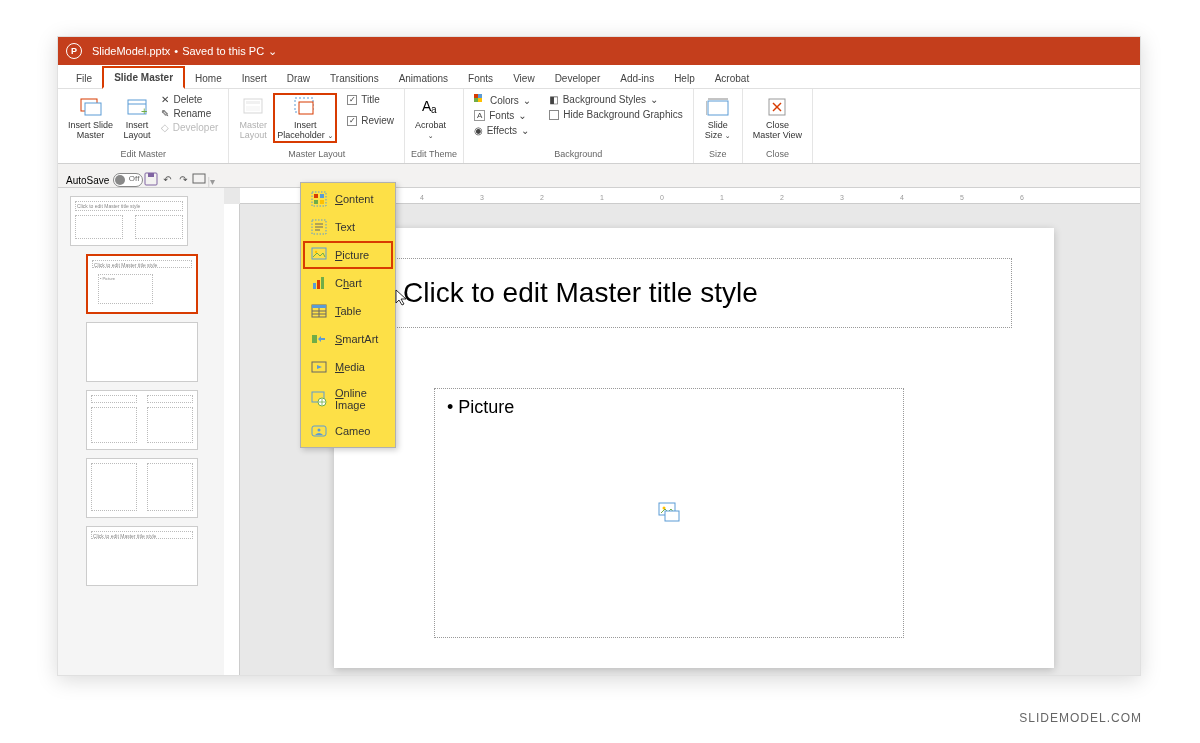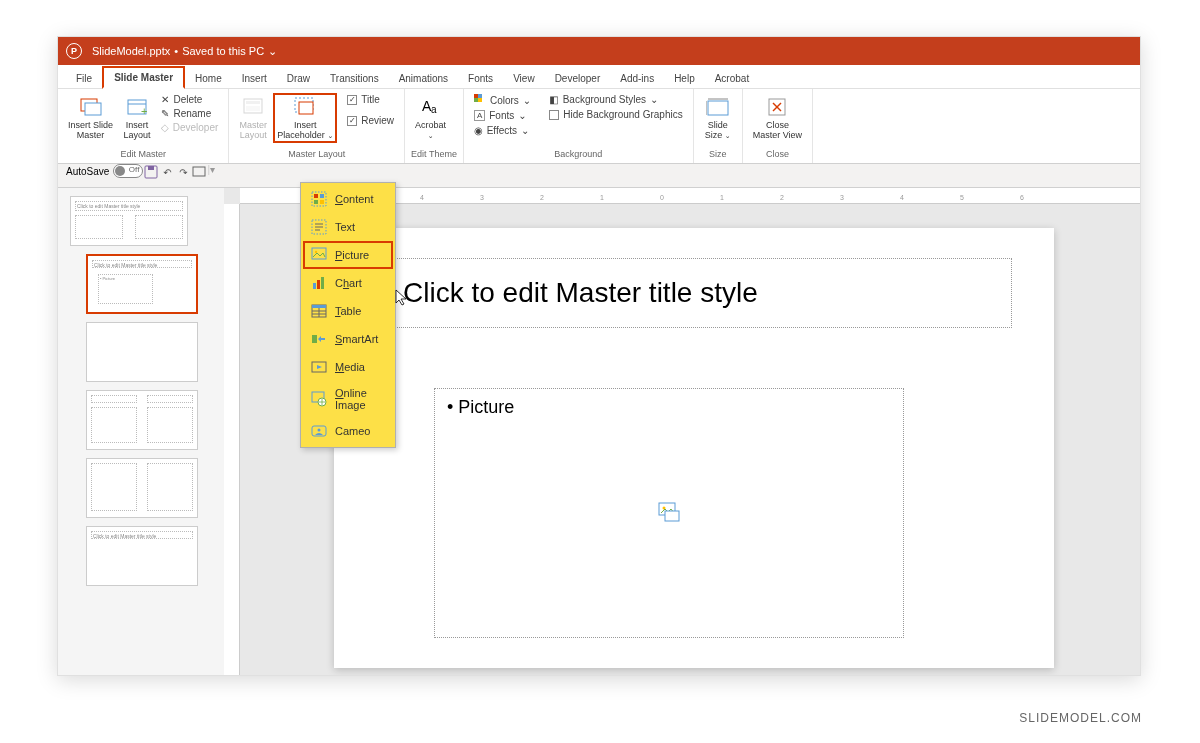--- a/index.html
+++ b/index.html
@@ -21,21 +21,21 @@
 .ribbon-group-label { text-align: center; color: #666; font-size: 9px; padding-top: 2px; }
 .ribbon-btns { display: flex; gap: 2px; align-items: flex-start; }
 .rbtn { display: flex; flex-direction: column; align-items: center; padding: 2px 4px; cursor: pointer; min-width: 36px; }
 .rbtn-icon { width: 24px; height: 24px; display: flex; align-items: center; justify-content: center; }
 .rbtn-label { font-size: 9px; text-align: center; line-height: 1.1; margin-top: 2px; color: #333; }
 .rbtn.highlight { border: 2px solid #d83b01; padding: 0 2px; }
 .rbtn-small { display: flex; align-items: center; gap: 4px; padding: 1px 4px; font-size: 10px; color: #444; cursor: pointer; }
 .rbtn-small-col { display: flex; flex-direction: column; gap: 1px; }
 .checkbox { width: 10px; height: 10px; border: 1px solid #888; display: inline-flex; align-items: center; justify-content: center; font-size: 8px; color: #333; }
 
-.qat { height: 24px; background: #f3f2f1; border-bottom: 1px solid #d0d0d0; display: flex; align-items: flex-start; padding: 0 8px; font-size: 10px; }
+.qat { height: 24px; background: #f3f2f1; border-bottom: 1px solid #d0d0d0; display: flex; align-items: flex-end; padding: 0 8px; font-size: 10px; }
 .toggle { display: flex; align-items: center; gap: 4px; }
 .toggle-sw { width: 30px; height: 14px; border: 1px solid #888; border-radius: 7px; position: relative; background: #fff; }
 .toggle-sw::after { content: 'Off'; position: absolute; right: 3px; top: 0; font-size: 8px; color: #666; }
 .toggle-sw::before { content: ''; width: 10px; height: 10px; background: #888; border-radius: 50%; position: absolute; left: 1px; top: 1px; }
 .qat-icon { width: 16px; height: 16px; display: flex; align-items: center; justify-content: center; color: #555; cursor: pointer; }
 
 .workspace { display: flex; height: calc(100% - 151px); background: #a3a3a3; justify-content: center; }
 .thumbnails { width: 166px; background: #f5f5f5; overflow-y: auto; padding: 8px 4px; }
 .thumb { background: #fff; border: 1px solid #ccc; margin: 0 auto 8px; position: relative; }
 .thumb.master { width: 118px; height: 50px; margin-left: 8px; }

